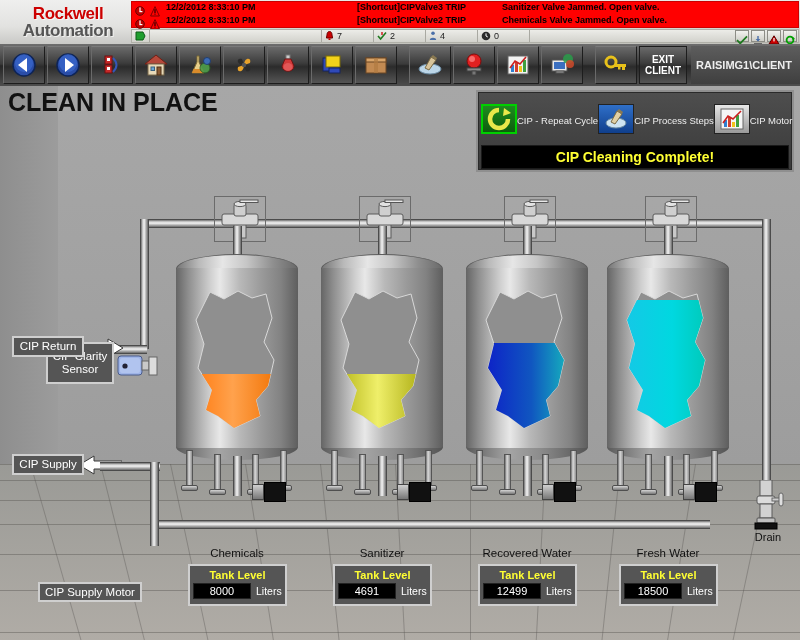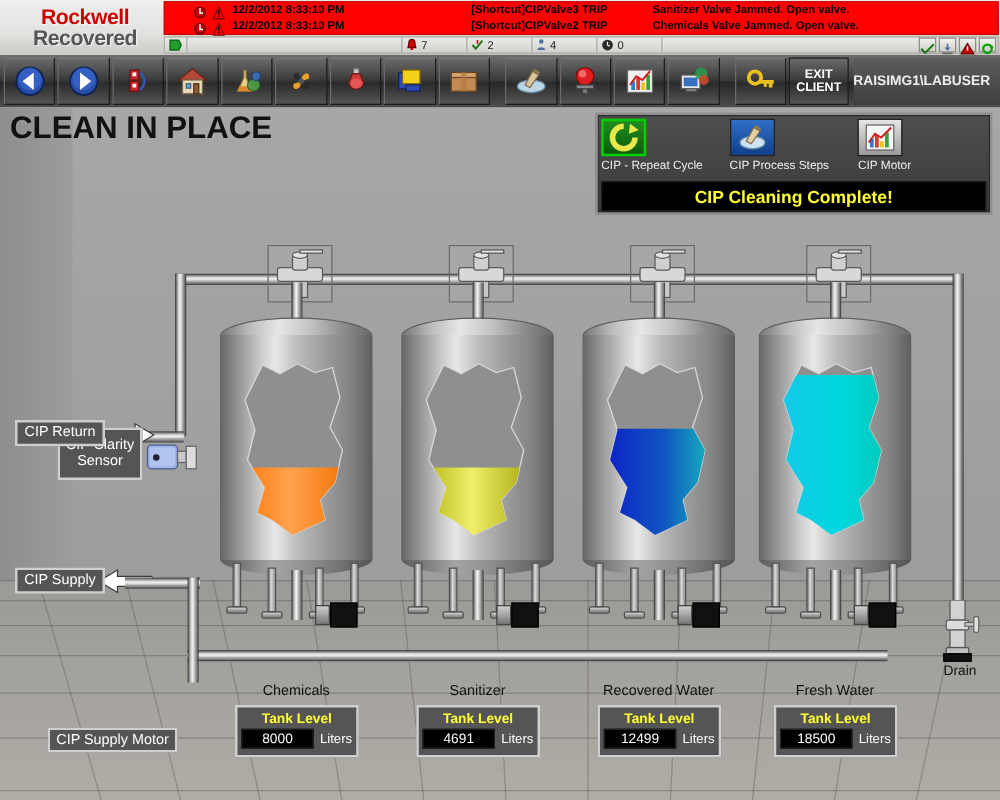--- a/index.html
+++ b/index.html
@@ -27,21 +27,21 @@
     color:#cc0000; font-weight:bold; font-size:17px; letter-spacing:-0.4px;
     line-height:16px; font-family:"Liberation Sans", sans-serif;
     text-shadow: 1px 1px 0 rgba(255,255,255,.65);
   }
   #logo-automation {
     color:#555; font-weight:bold; font-size:17px; letter-spacing:-0.4px;
     line-height:17px; text-shadow: 1px 1px 0 rgba(255,255,255,.65);
   }
   #alarm-list {
     position:absolute; left:131px; top:1px; width:668px; height:27px;
-    background:#ff0000; border:1px solid #cc0000;padding-left:20px;
+    background:#ff0000; border:1px solid #cc0000;
   }
   .alarm-row { position:relative; height:13px; width:100%; }
   .alarm-ico { position:absolute; width:10px; height:11px; top:1px; }
   .ico-bell { left:3px; }
   .ico-warn { left:18px; }
   .alarm-time { position:absolute; left:34px; top:0px; font-size:9px; color:#000; font-weight:bold; white-space:nowrap;}
   .alarm-tag  { position:absolute; left:225px; top:0px; font-size:9px; color:#000; font-weight:bold; white-space:nowrap;}
   .alarm-msg  { position:absolute; left:370px; top:0px; font-size:9px; color:#000; font-weight:bold; white-space:nowrap;}
 
   #alarm-status {
@@ -109,21 +109,21 @@
   }
 
   
   #cip-panel {
     position:absolute; left:476px; top:4px; width:318px; height:82px;
     background:linear-gradient(to bottom,#4e4e4e,#3a3a3a);
     border:2px solid #8f8f8f; box-shadow: inset 0 0 0 1px #2a2a2a;
     padding:3px;
   }
   #cip-btn-row { display:flex; height:48px; }
-  .cip-btn { flex:1 1 0; display:flex; flex-direction:column; }
+  .cip-btn { flex:1 1 0; display:flex; flex-direction:row; align-items:center; }
   .cip-ico { width:36px; height:30px; border:1px solid #222; display:flex;
              align-items:center; justify-content:center; }
   .cip-ico.sel { border:2px solid #00d000; }
   .cip-lbl { color:#eee; font-size:9.5px; margin-top:2px; white-space:nowrap; }
   #cip-status {
     margin-top:2px; height:24px; background:#000; border:1px solid #1a1a1a;
     display:flex; align-items:center; justify-content:center;
     color:#ffff33; font-size:14px; font-weight:bold;
   }
 
@@ -208,21 +208,21 @@
 </style>
 </head>
 <body>
 
 <div id="app">
 
   <div id="banner">
 
     <div id="logo-box">
       <div id="logo-rockwell">Rockwell</div>
-      <div id="logo-automation">Recovered</div>
+      <div id="logo-automation">Automation</div>
     </div>
 
     <div id="alarm-list">
       <div class="alarm-row">
         <span class="alarm-ico ico-bell">
           <svg width="10" height="11" viewBox="0 0 10 11">
               <circle cx="5" cy="5" r="4.3" fill="#c00000" stroke="#6b0000"></circle>
               <rect x="4.4" y="1.4" width="1.2" height="4" fill="#fff"></rect>
               <rect x="4.4" y="5" width="3" height="1.2" fill="#fff"></rect>
             </svg>
@@ -440,21 +440,21 @@
         <rect x="19" y="14" width="3" height="4" fill="#e8c11a"></rect>
         <rect x="15" y="14" width="2.5" height="3.5" fill="#e8c11a"></rect>
       </svg>
     </div>
 
     <div class="tb-exit">
       <span>EXIT</span>
       <span>CLIENT</span>
     </div>
 
-    <div id="tb-user">RAISIMG1\LABUSER</div>
+    <div id="tb-user">RAISIMG1\CLIENT</div>
   </div>
 
   <div id="screen">
 
     <div id="wall"></div>
     <div id="wall-dark"></div>
     <div id="floor">
       <div class="floor-h" style="top:0px;"></div>
       <div class="floor-h" style="top:16px;"></div>
       <div class="floor-h" style="top:36px;"></div>

